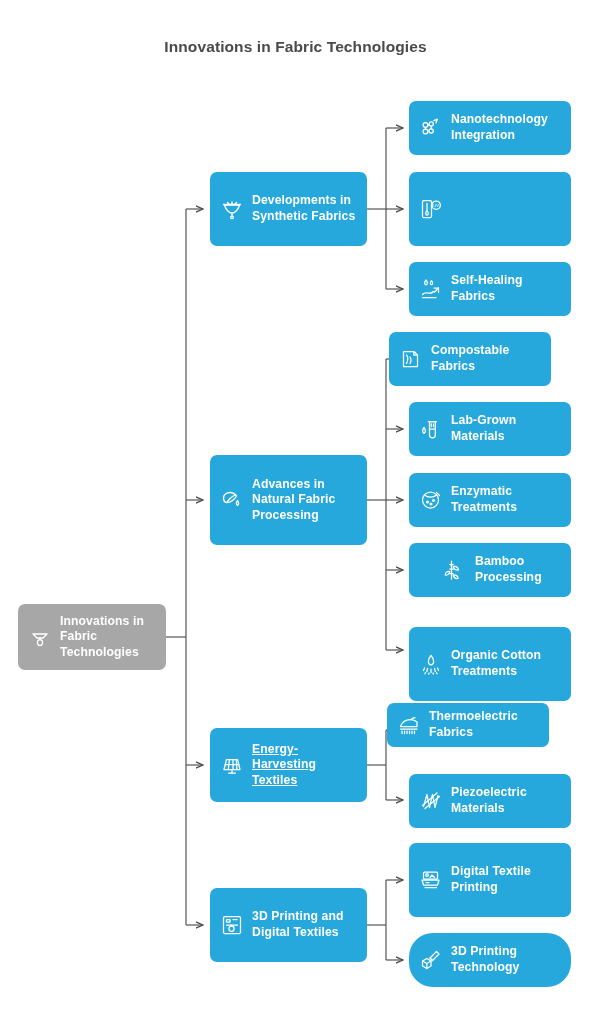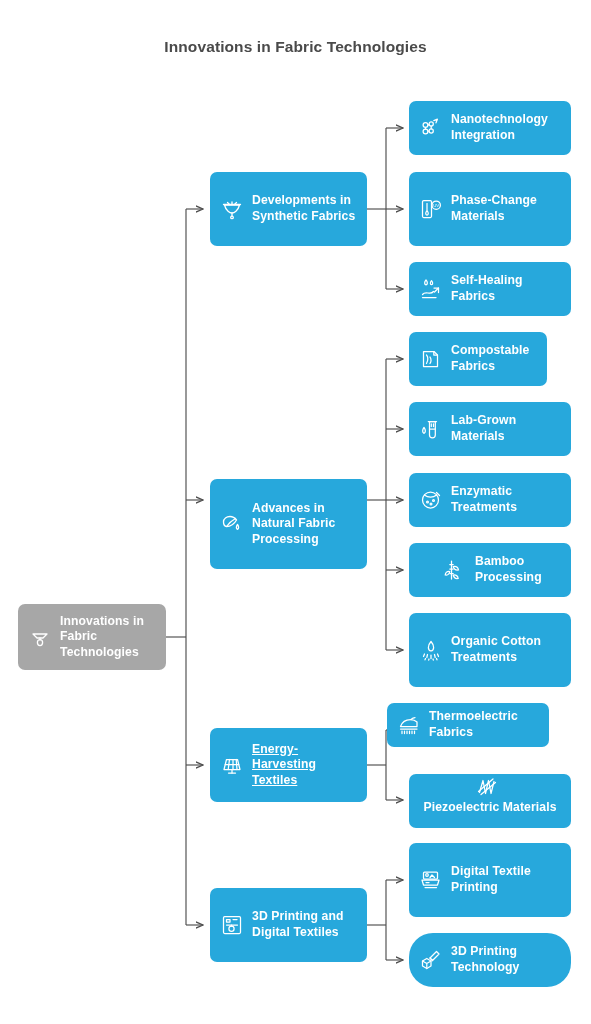--- a/index.html
+++ b/index.html
@@ -153,49 +153,48 @@
 <div class="node blue" style="left:409px; top:172px; width:162px; height:74px;">
   <span class="ic">
     <svg viewBox="0 0 24 24" fill="none" stroke="#fff" stroke-width="1.25" stroke-linecap="round" stroke-linejoin="round">
       <rect x="3.5" y="3.5" width="9" height="17" rx="1.2"></rect>
       <path d="M8 6.5 L8 14"></path>
       <path d="M8 14 C6.3 15.2 6.3 17.8 8 18.2 C9.7 17.8 9.7 15.2 8 14 Z"></path>
       <circle cx="17.2" cy="8.2" r="4.2"></circle>
       <text x="17.2" y="10.2" font-size="4.4" fill="#fff" stroke="none" text-anchor="middle" font-family="sans-serif">UV</text>
     </svg>
   </span>
-  <span class="lbl">Phase-Change Materials</span>
 </div>
 
 <div class="node blue" style="left:409px; top:262px; width:162px; height:54px;">
   <span class="ic">
     <svg viewBox="0 0 24 24" fill="none" stroke="#fff" stroke-width="1.25" stroke-linecap="round" stroke-linejoin="round">
       <path d="M7 3 C5.2 5 5.2 7.5 7 7.9 C8.8 7.5 8.8 5 7 3 Z"></path>
       <path d="M12.5 3.6 C11 5.3 11 7.3 12.5 7.7 C14 7.3 14 5.3 12.5 3.6 Z"></path>
       <path d="M3.5 17.5 C7 13 11 19 14.5 14.5"></path>
       <path d="M3.5 20.5 L17 20.5"></path>
       <path d="M15 11 L19.5 11 L19.5 15.5"></path>
       <path d="M19.5 11 L15.5 15"></path>
     </svg>
   </span>
   <span class="lbl">Self-Healing Fabrics</span>
 </div>
 
-<div class="node blue" style="left:210px; top:455px; width:157px; height:90px;margin-top:24px;">
+<div class="node blue" style="left:210px; top:455px; width:157px; height:90px;">
   <span class="ic">
     <svg viewBox="0 0 24 24" fill="none" stroke="#fff" stroke-width="1.3" stroke-linecap="round" stroke-linejoin="round">
       <path d="M3.5 10 C3.5 6.5 6.5 4.5 10 4.5 C13 4.5 15 6 16.5 8 C14 12.5 10 14.5 6.5 14.5 C4.8 14.5 3.5 12.5 3.5 10 Z"></path>
       <path d="M15.5 6.5 C12 8.5 9 11 7 14"></path>
       <path d="M17.5 12.5 C16 14.5 16 16.8 17.5 17.3 C19 16.8 19 14.5 17.5 12.5 Z"></path>
     </svg>
   </span>
   <span class="lbl">Advances in Natural Fabric Processing</span>
 </div>
 
-<div class="node blue" style="left:409px; top:332px; width:138px; height:54px;">
+<div class="node blue" style="left:389px; top:332px; width:162px; height:54px;">
   <span class="ic">
     <svg viewBox="0 0 24 24" fill="none" stroke="#fff" stroke-width="1.25" stroke-linecap="round" stroke-linejoin="round">
       <path d="M4.5 4.5 L15 4.5 L18.5 8 L18.5 19.5 L4.5 19.5 Z"></path>
       <path d="M14.8 4.6 L14.8 8 L18.4 8"></path>
       <path d="M7.5 8 C9.5 10 9 14 7.5 16.5"></path>
       <path d="M11 10 C12.5 12.5 12 15 11 16.5"></path>
     </svg>
   </span>
   <span class="lbl">Compostable Fabrics</span>
 </div>
@@ -233,21 +232,21 @@
       <path d="M8.5 3 L8.5 21"></path>
       <path d="M6.8 6.5 L10.2 6.5 M6.8 11 L10.2 11 M6.8 15.5 L10.2 15.5"></path>
       <path d="M10.2 8.5 C13 8 15 9.5 15.5 12 C13 12.5 11 11 10.2 8.5 Z"></path>
       <path d="M6.8 13.5 C4 13 2.5 14.5 2.2 17 C4.8 17.5 6.3 16 6.8 13.5 Z"></path>
       <path d="M10.2 17 C13 16.5 14.8 18 15.2 20.5 C12.6 21 10.8 19.5 10.2 17 Z"></path>
     </svg>
   </span>
   <span class="lbl">Bamboo Processing</span>
 </div>
 
-<div class="node blue" style="left:409px; top:613px; width:162px; height:74px;">
+<div class="node blue" style="left:409px; top:627px; width:162px; height:74px;">
   <span class="ic">
     <svg viewBox="0 0 24 24" fill="none" stroke="#fff" stroke-width="1.25" stroke-linecap="round" stroke-linejoin="round">
       <path d="M12 3.5 C8.5 7.5 8.5 12 12 13 C15.5 12 15.5 7.5 12 3.5 Z"></path>
       <path d="M5.5 16 L4.5 18.5 M8.5 16.5 L7.8 19.5 M12 17 L12 20.5 M15.5 16.5 L16.2 19.5 M18.5 16 L19.5 18.5"></path>
       <path d="M6.5 20.5 L6 21.8 M10 21 L9.7 22.2 M14 21 L14.3 22.2 M17.5 20.5 L18 21.8"></path>
     </svg>
   </span>
   <span class="lbl">Organic Cotton Treatments</span>
 </div>
 
@@ -269,21 +268,21 @@
     <svg viewBox="0 0 24 24" fill="none" stroke="#fff" stroke-width="1.25" stroke-linecap="round" stroke-linejoin="round">
       <path d="M3.5 13.5 C5 9 9 6.5 13.5 6.5 C16.5 6.5 18.5 7.5 20 9 L20 13.5 Z"></path>
       <path d="M14 6.5 C15.5 5 16.5 4.5 18 4.5"></path>
       <path d="M3.5 16 L20 16"></path>
       <path d="M5 18 L5 20.5 M7.5 18 L7.5 20.5 M10 18 L10 20.5 M12.5 18 L12.5 20.5 M15 18 L15 20.5 M17.5 18 L17.5 20.5"></path>
     </svg>
   </span>
   <span class="lbl">Thermoelectric Fabrics</span>
 </div>
 
-<div class="node blue" style="left:409px; top:774px; width:162px; height:54px;flex-direction:column;">
+<div class="node blue" style="left:409px; top:774px; width:162px; height:54px;">
   <span class="ic">
     <svg viewBox="0 0 24 24" fill="none" stroke="#fff" stroke-width="1.25" stroke-linecap="round" stroke-linejoin="round">
       <path d="M4.5 17.5 L8 5.5 L10.5 18.5 L13.5 5.5 L16 18.5 L19 6.5"></path>
       <path d="M3.5 16.5 L18 4"></path>
       <path d="M6 19.5 L20.5 7.5"></path>
     </svg>
   </span>
   <span class="lbl">Piezoelectric Materials</span>
 </div>
 

